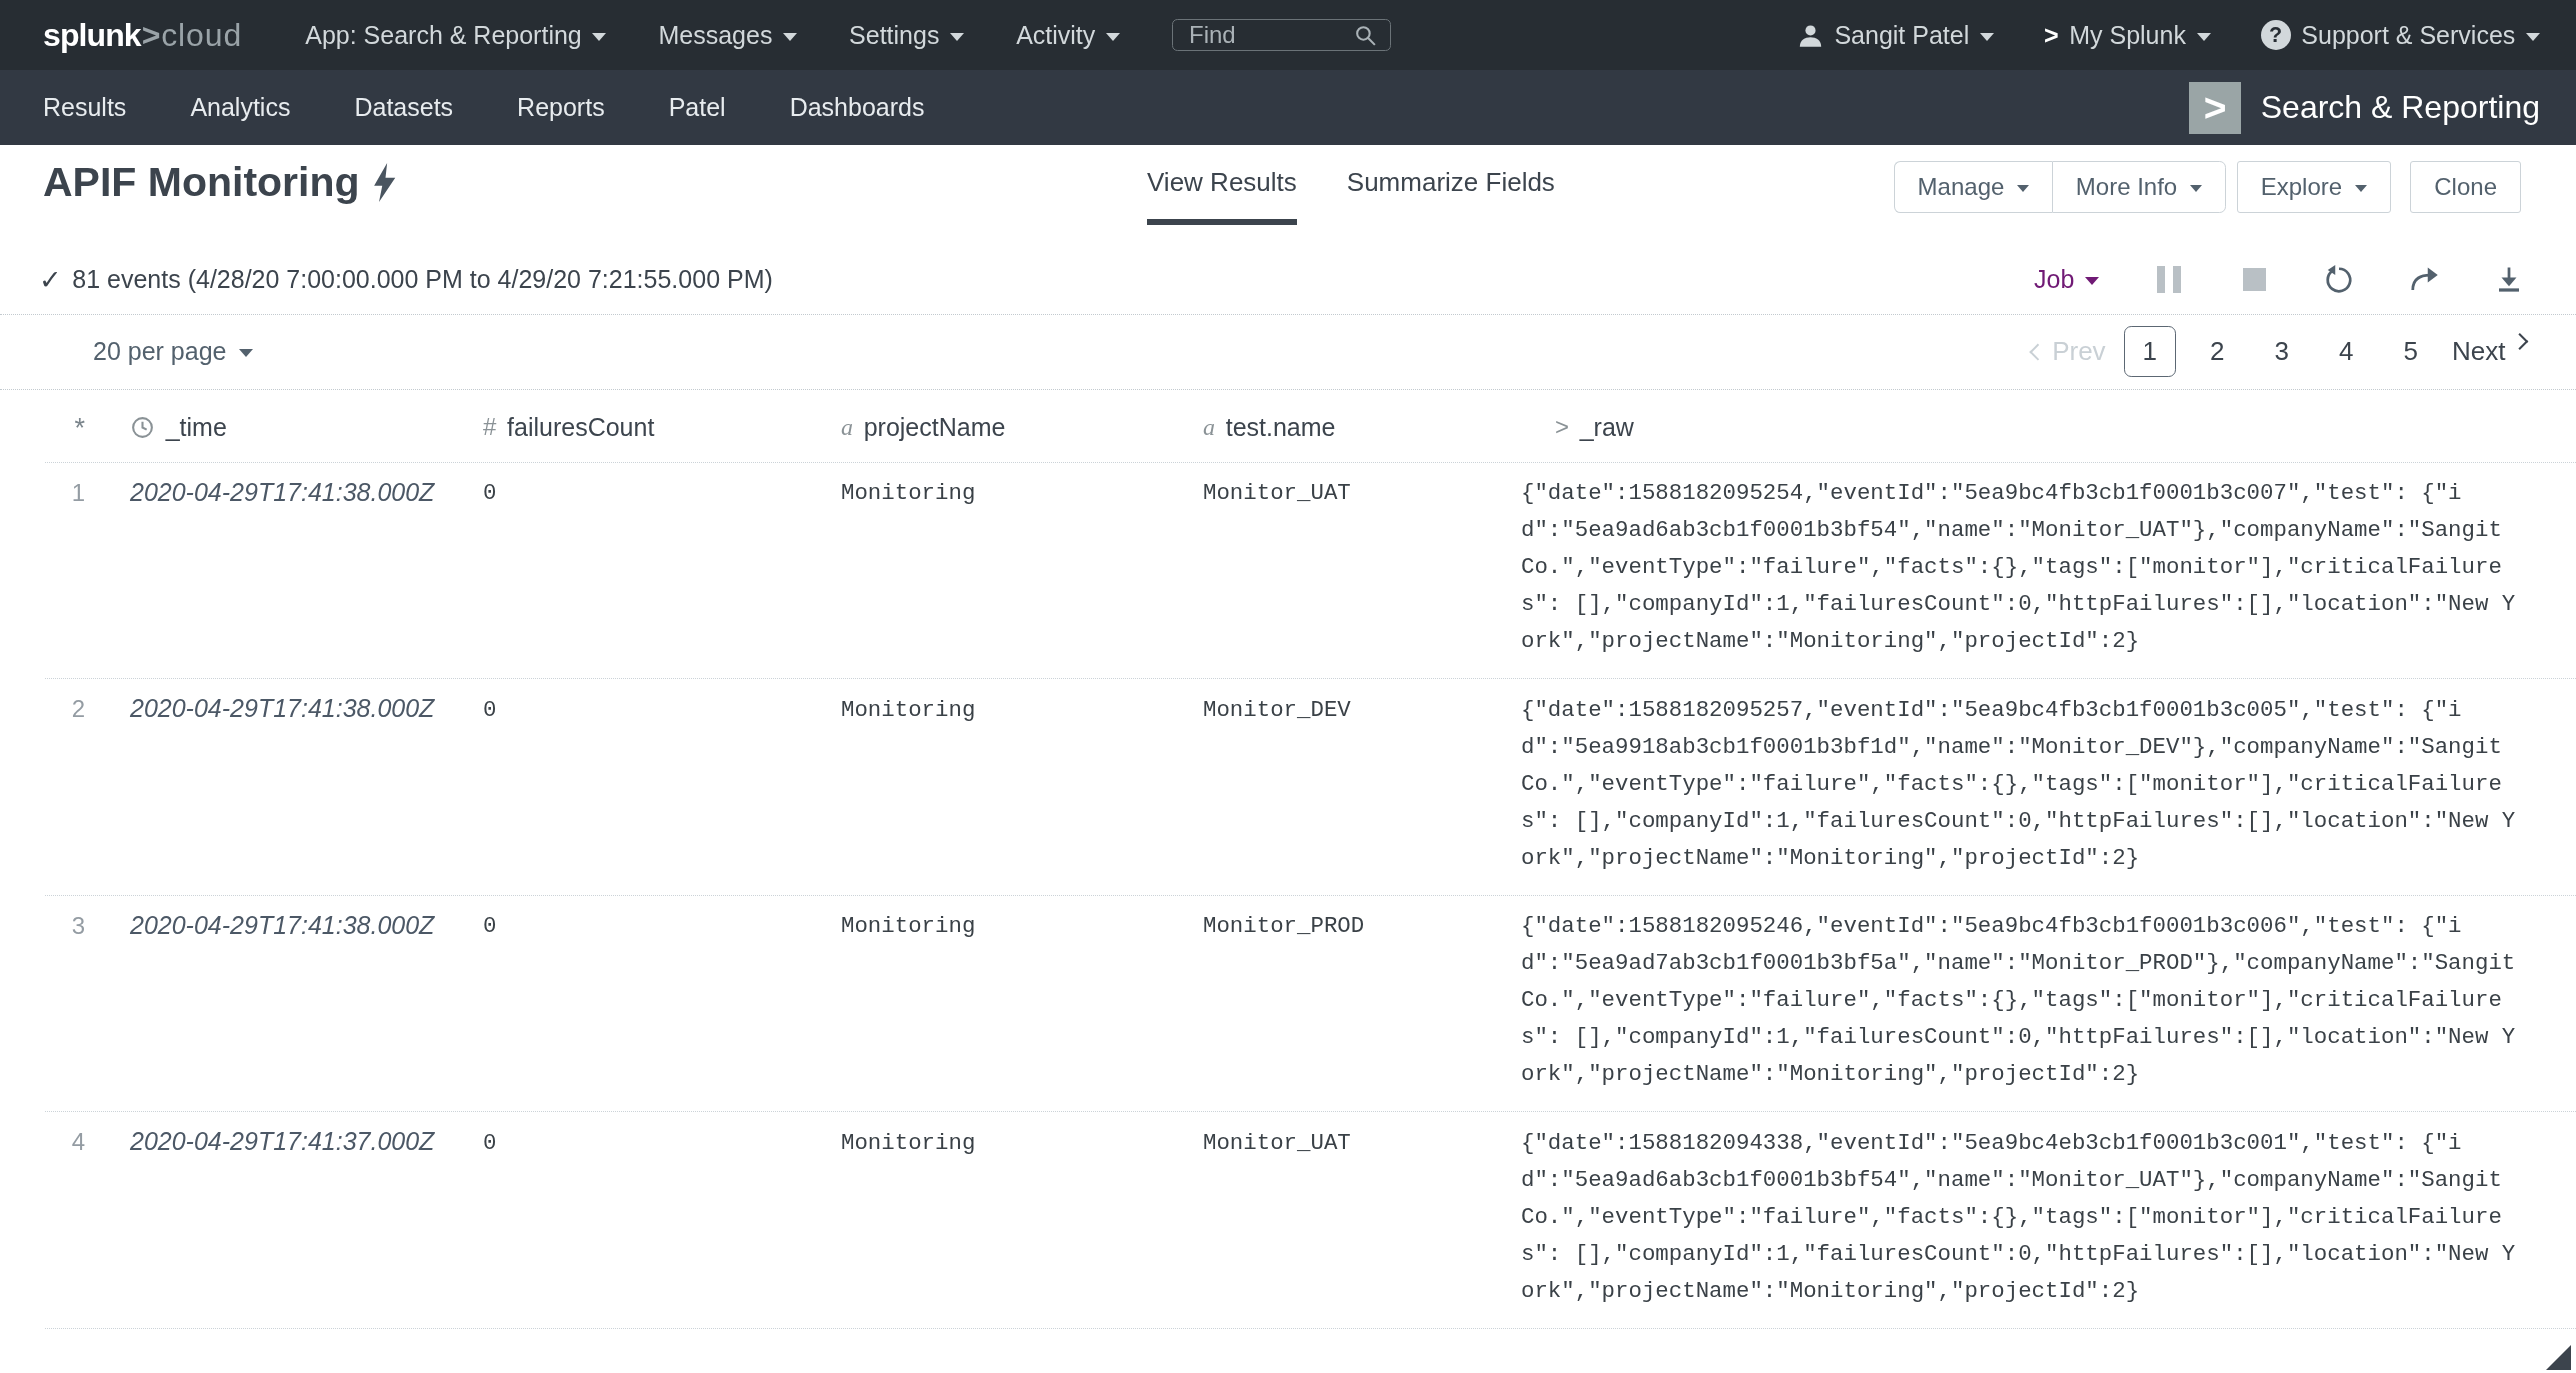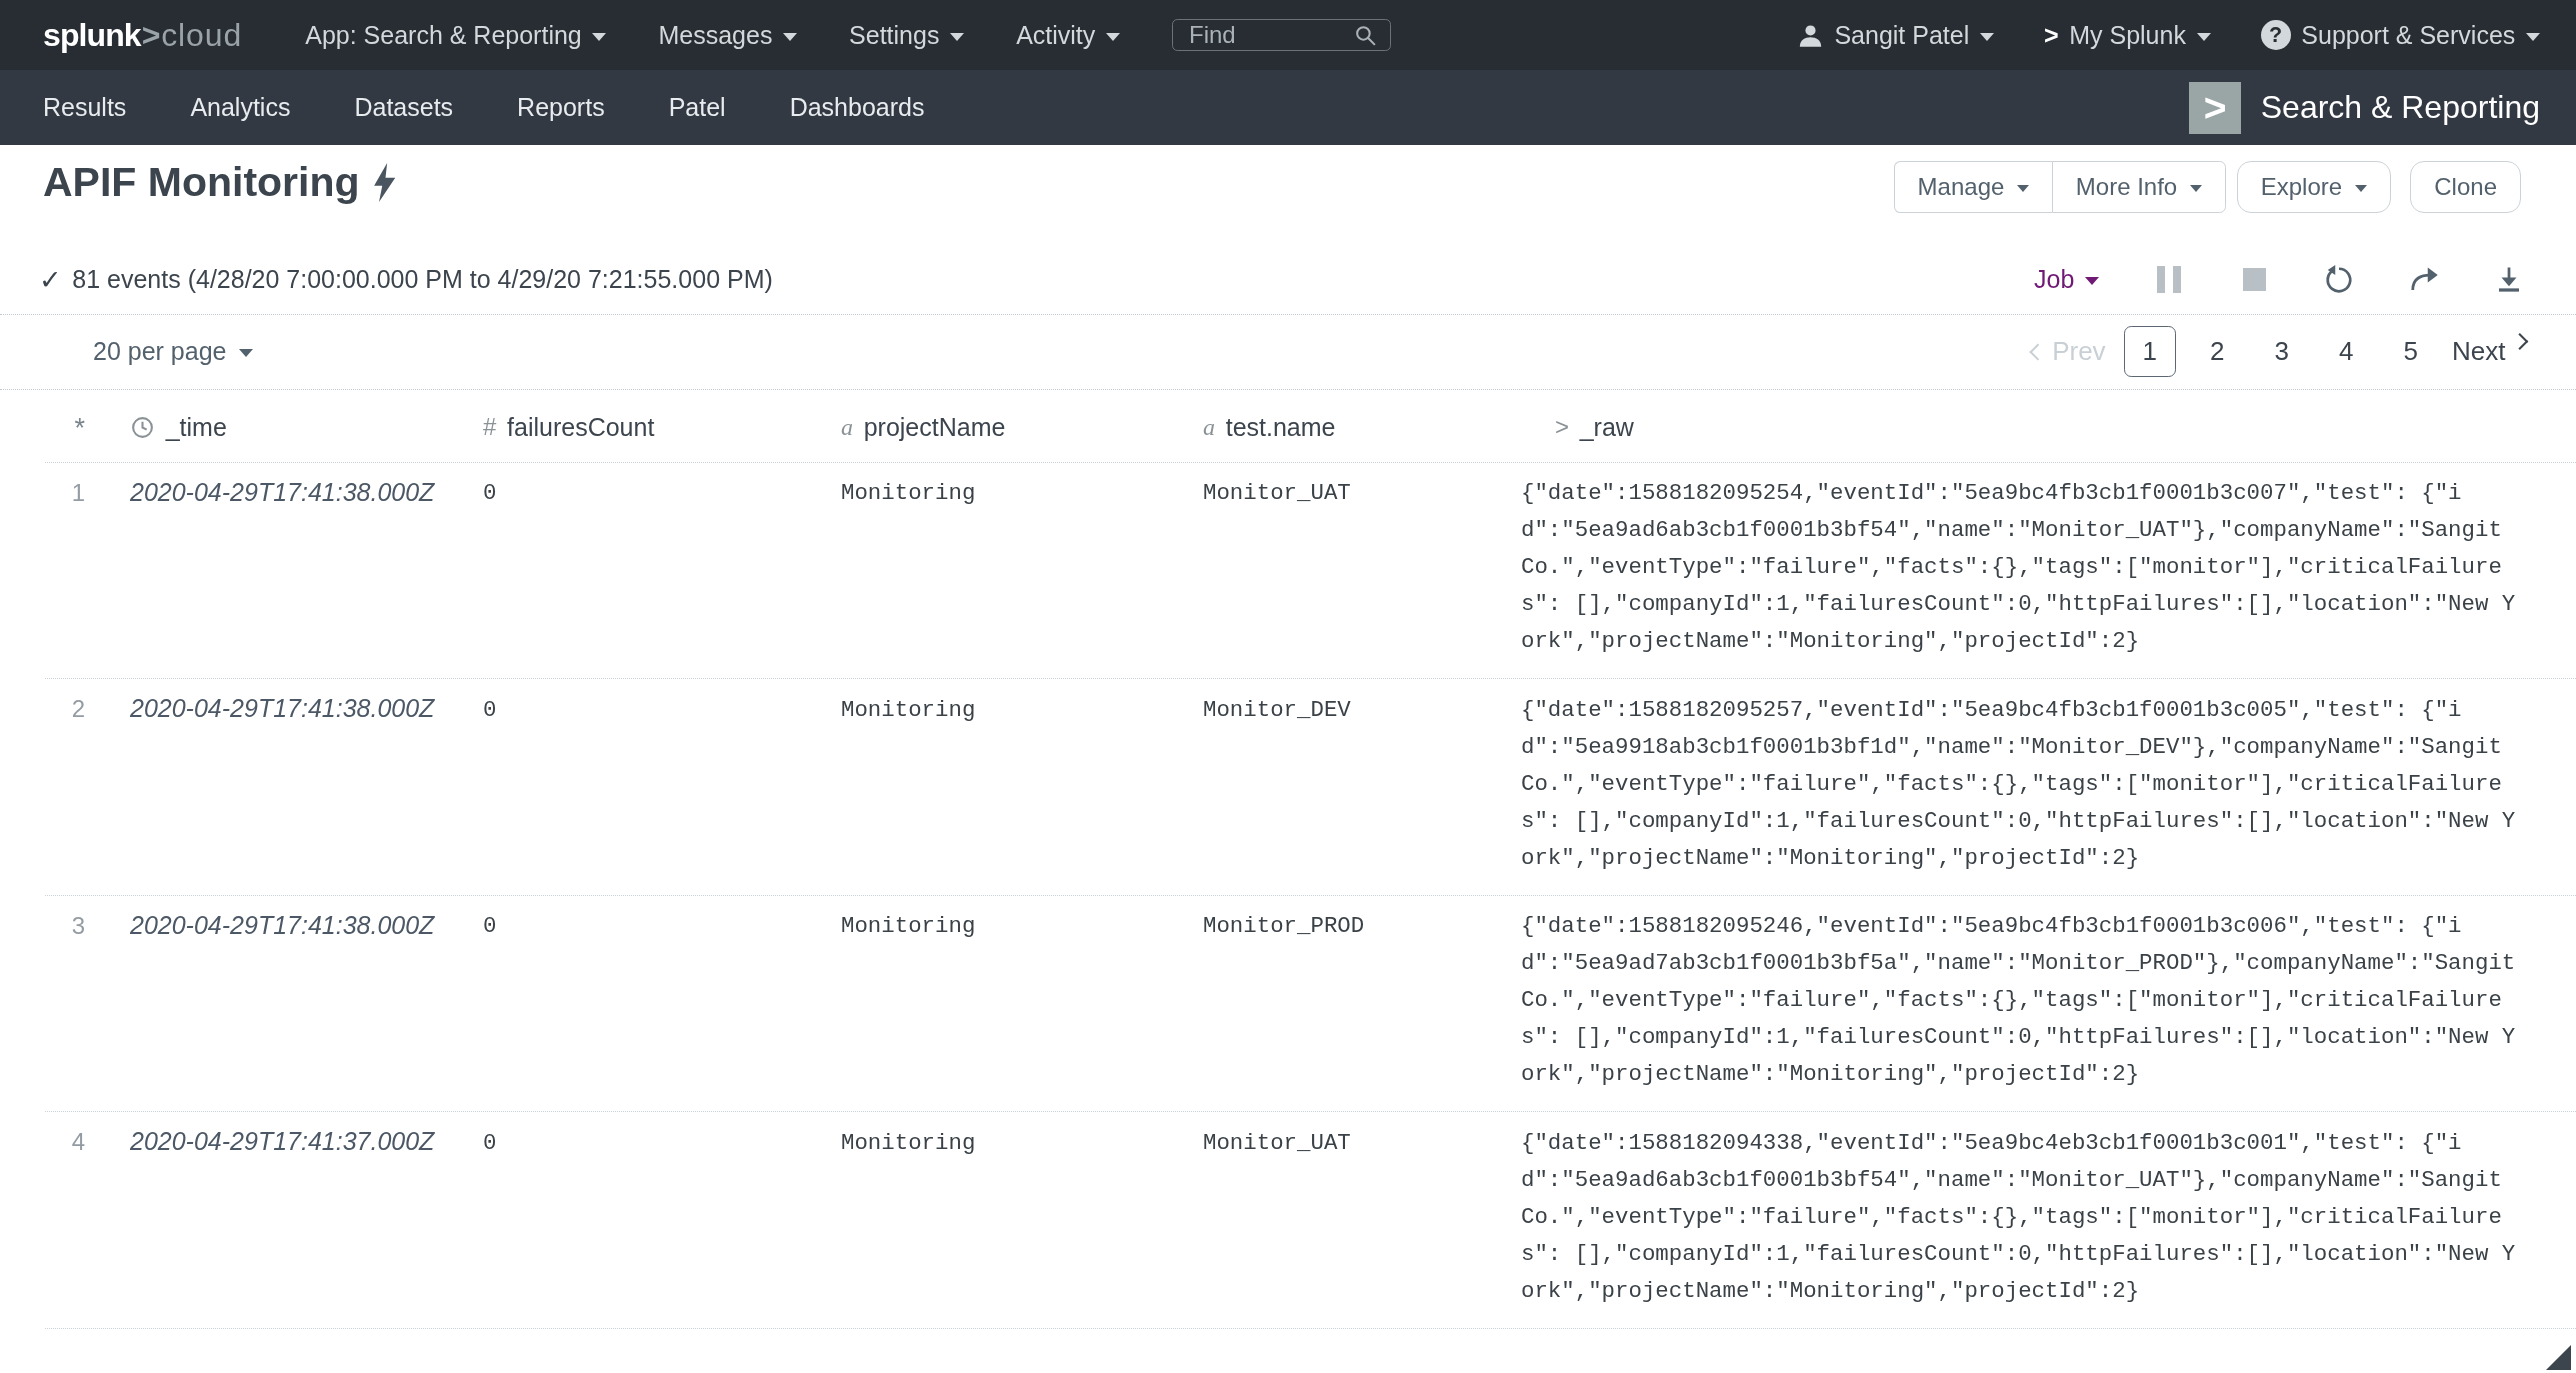--- a/index.html
+++ b/index.html
@@ -40,21 +40,21 @@
   
   .title-row { position:relative; height:97px; }
   .page-title { position:absolute; left:43px; top:14.3px; display:flex; gap:12.5px;
                 align-items:center; font-size:41px; font-weight:bold; color:#3c444d; }
   .tabs { position:absolute; left:1147px; top:21.5px; display:flex; gap:50px; }
   .tab { font-size:26px; color:#3c444d; padding-bottom:21.5px; cursor:pointer; }
   .tab.active { border-bottom:6.3px solid #3c444d; }
   .actions { position:absolute; right:55px; top:16px; display:flex; align-items:stretch; }
   .btn { background:#fff; border:0.9px solid #ccd3d8; color:#53616d; font-size:24px;
          padding:0 23px; height:52px; display:flex; align-items:center; gap:12.5px;
-         cursor:pointer; border-radius:14px; white-space:nowrap; }
+         cursor:pointer; border-radius:3px; white-space:nowrap; }
   .btn-group { display:flex; margin-right:11px; }
   .btn-group .btn:first-child { border-radius:6.3px 0 0 6.3px; border-right:none; }
   .btn-group .btn:last-child { border-radius:0 6.3px 6.3px 0; }
   .btn .caret { border-top-width:7.2px; border-left-width:6.3px; border-right-width:6.3px; }
   .btn-explore { margin-right:19.7px; }
 
   
   .timerange { margin:3.6px 0 0 36px; }
   .tr-btn { background:#899290; border:none; color:#fff; font-weight:bold; font-size:25px;
             height:52px; padding:0 23px; border-radius:6.3px; display:inline-flex;
@@ -190,20 +190,24 @@
 
   <div class="title-row">
     <div class="page-title">
       <span>APIF Monitoring</span>
       <span>
         <svg width="27" height="39" viewBox="0 0 16 24" fill="#4a5560">
           <polygon points="9,0 1,14 6,14 4,24 14,9 8,9"></polygon>
         </svg>
       </span>
     </div>
+    <div class="tabs">
+      <span class="tab active">View Results</span>
+      <span class="tab">Summarize Fields</span>
+    </div>
     <div class="actions">
       <div class="btn-group">
         <button class="btn">
           <span>Manage</span>
           <span class="caret"></span>
         </button>
         <button class="btn">
           <span>More Info</span>
           <span class="caret"></span>
         </button>

